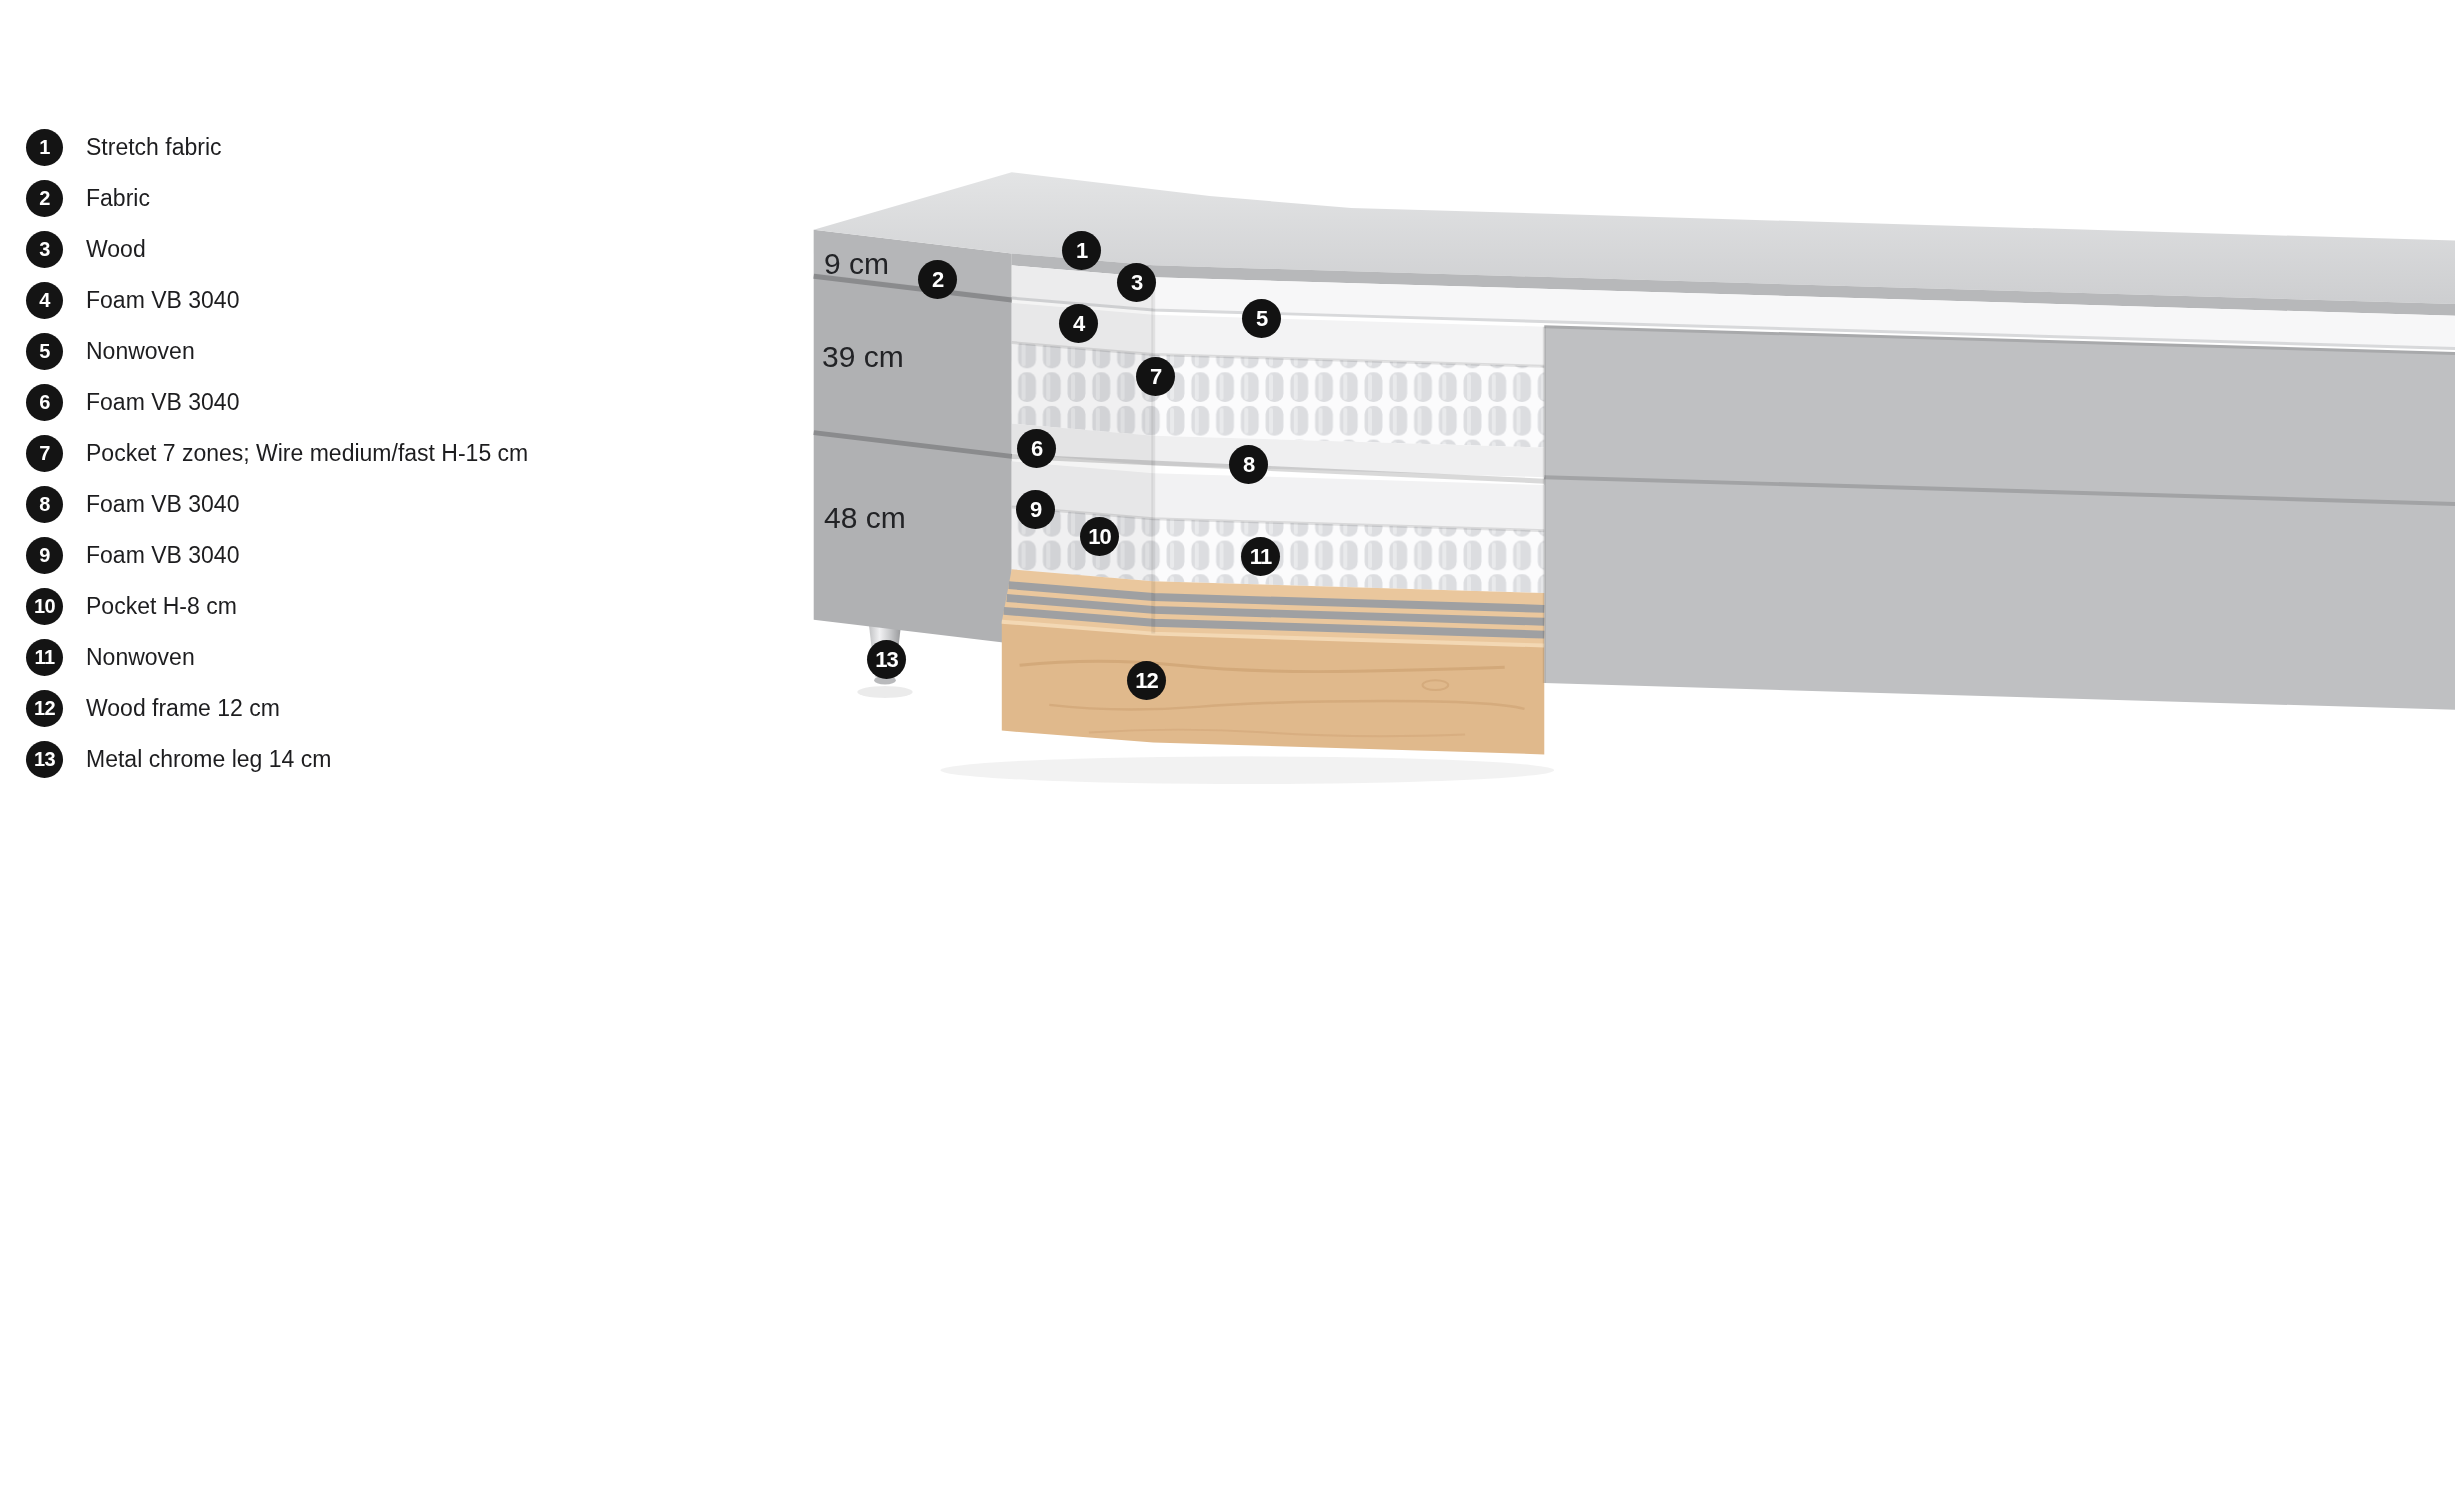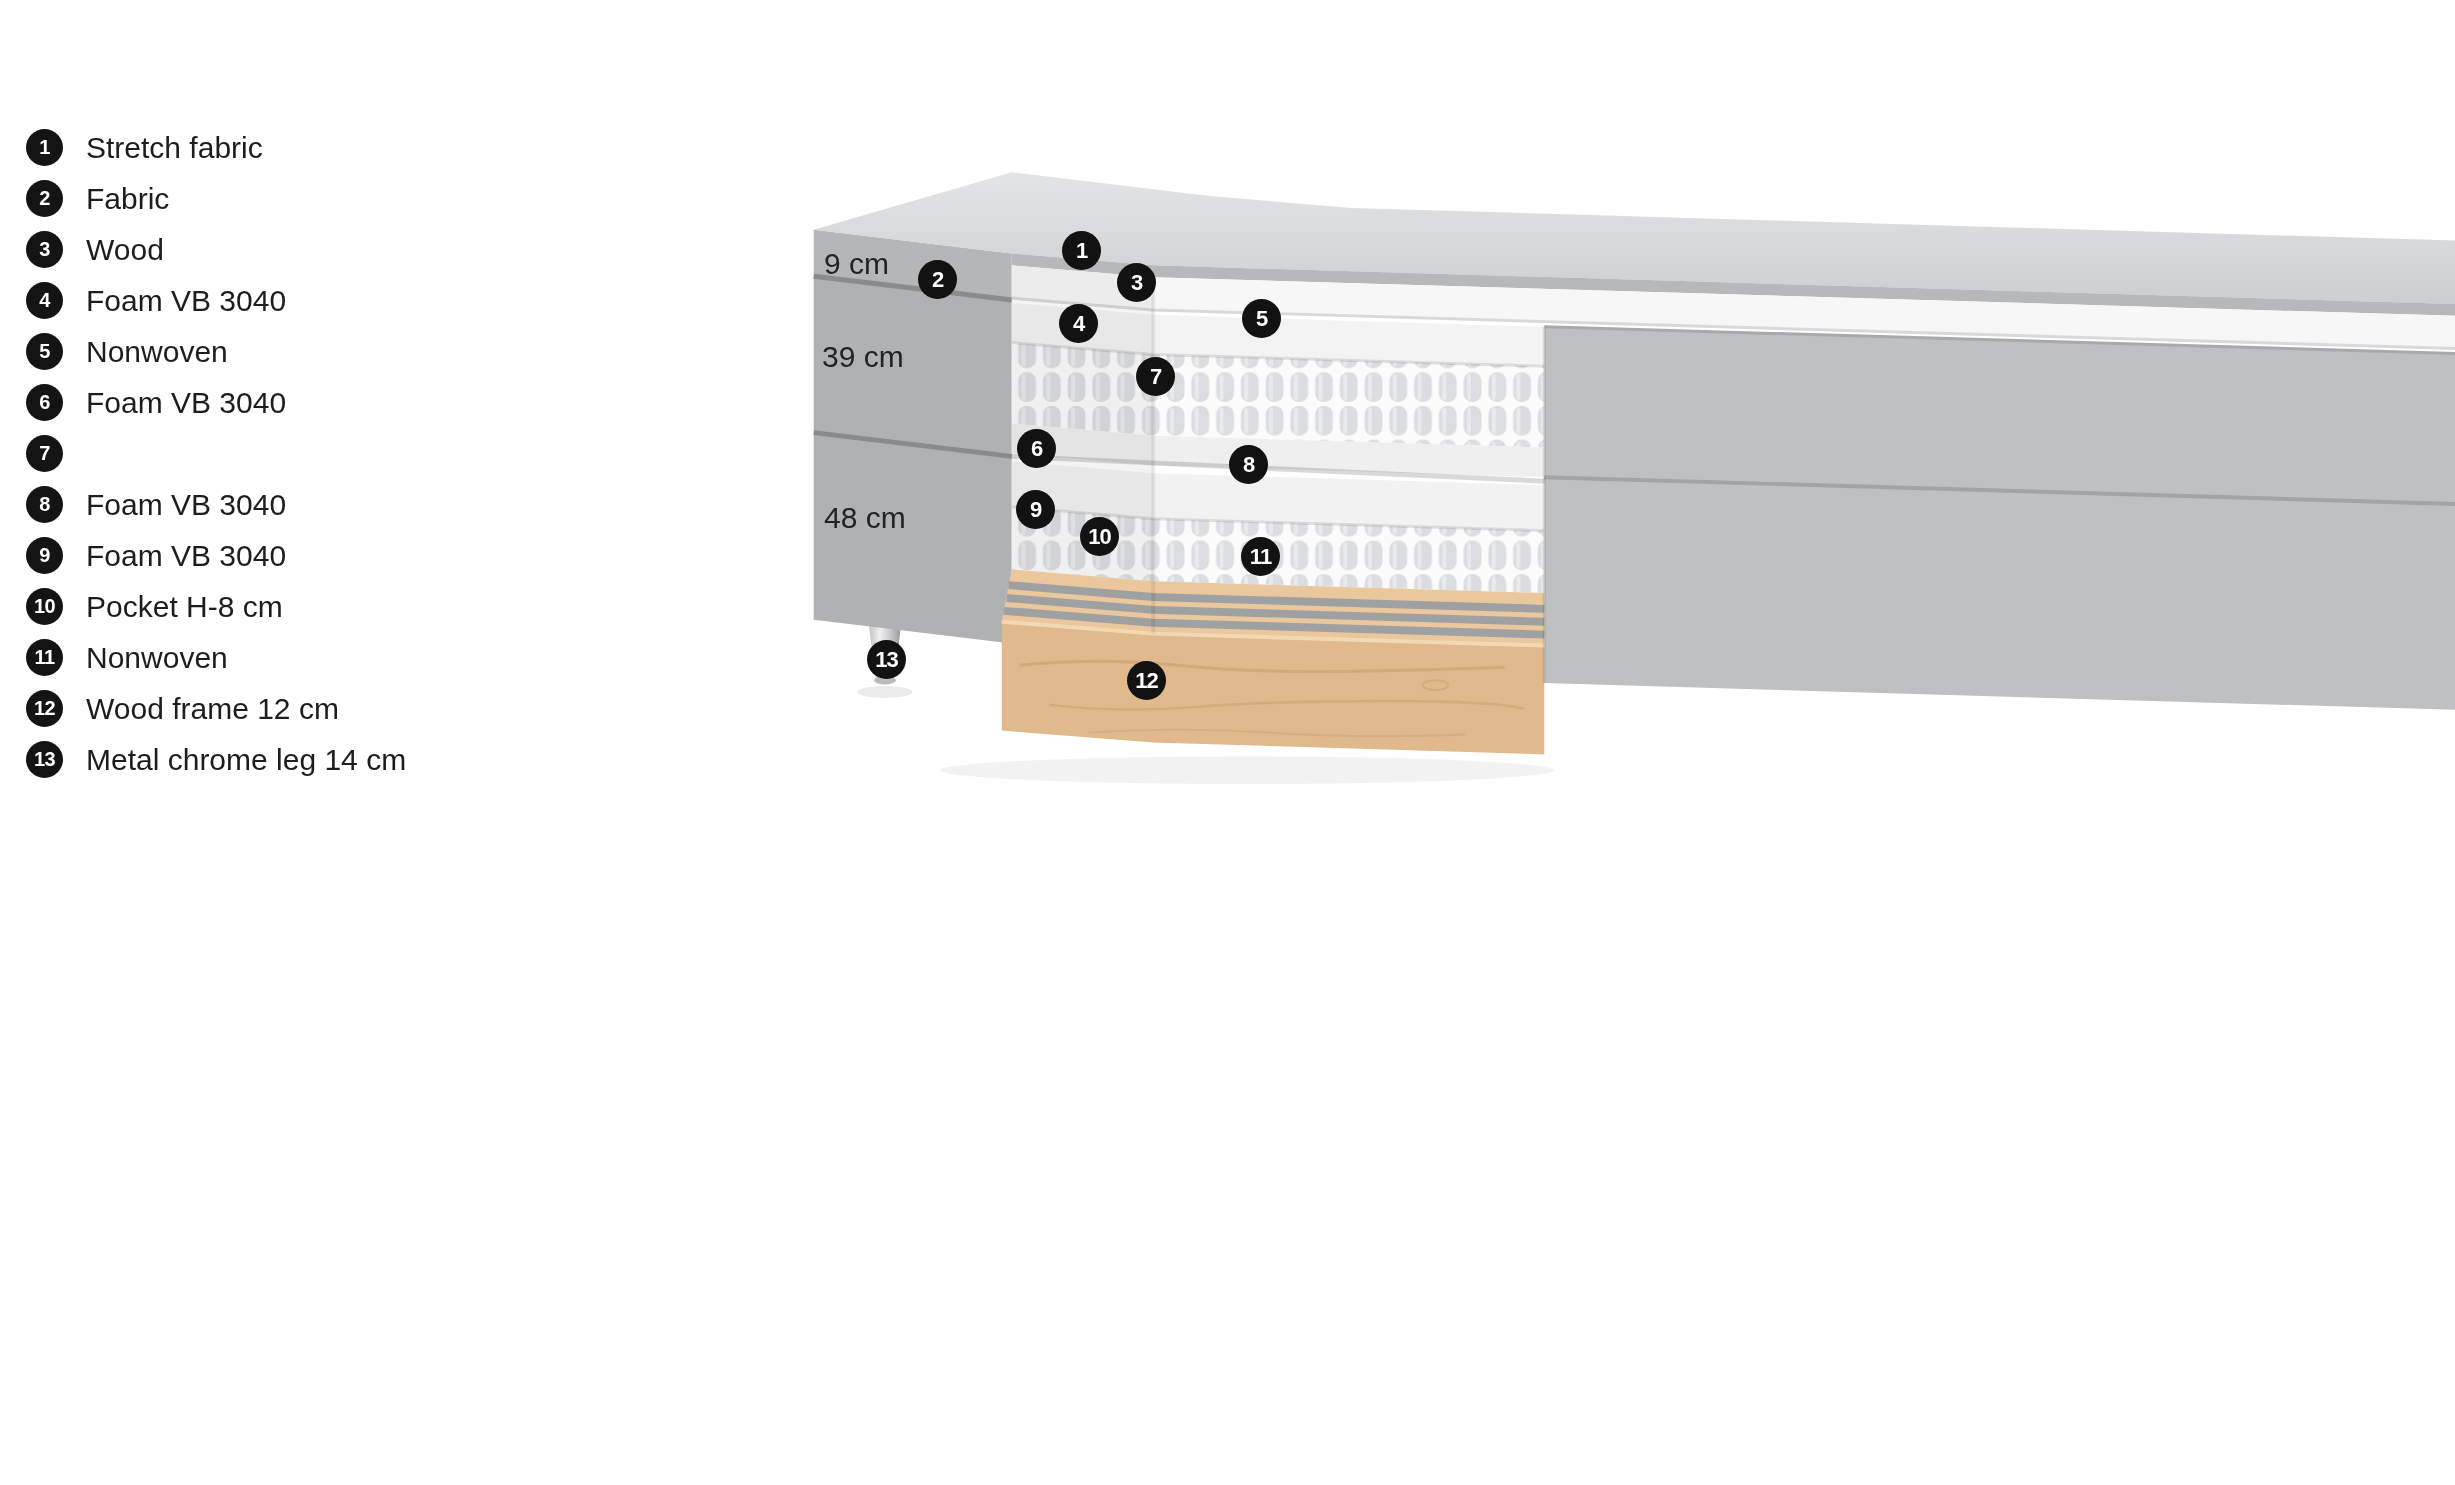--- a/index.html
+++ b/index.html
@@ -11,21 +11,21 @@
   }
   .scene{position:absolute;left:0;top:0;z-index:1;}
   .legend{position:absolute;left:26px;top:122px;display:flex;flex-direction:column;z-index:4;}
   .legend-row{display:flex;align-items:center;height:51px;gap:23px;}
   .badge{
     width:37px;height:37px;border-radius:50%;
     background:#141414;color:#ffffff;
     display:flex;align-items:center;justify-content:center;
     font-weight:700;font-size:20px;letter-spacing:-0.5px;flex:0 0 37px;
   }
-  .legend-label{font-size:30px;color:#1d1d1f;white-space:nowrap;}
+  .legend-label{font-size:23px;color:#1d1d1f;white-space:nowrap;}
   .marker{
     position:absolute;width:39px;height:39px;border-radius:50%;
     background:#121212;color:#ffffff;
     display:flex;align-items:center;justify-content:center;
     font-weight:700;font-size:22px;letter-spacing:-1px;z-index:3;
   }
   .dim-label{position:absolute;font-size:30px;color:#222326;z-index:2;white-space:nowrap;text-align:right;}
 </style>
 </head>
 <body>
@@ -155,20 +155,21 @@
   <div class="legend-row">
     <span class="badge">5</span>
     <span class="legend-label">Nonwoven</span>
   </div>
   <div class="legend-row">
     <span class="badge">6</span>
     <span class="legend-label">Foam VB 3040</span>
   </div>
   <div class="legend-row">
     <span class="badge">7</span>
+    <span class="legend-label">Pocket 7 zones; Wire medium/fast H-15 cm</span>
   </div>
   <div class="legend-row">
     <span class="badge">8</span>
     <span class="legend-label">Foam VB 3040</span>
   </div>
   <div class="legend-row">
     <span class="badge">9</span>
     <span class="legend-label">Foam VB 3040</span>
   </div>
   <div class="legend-row">

